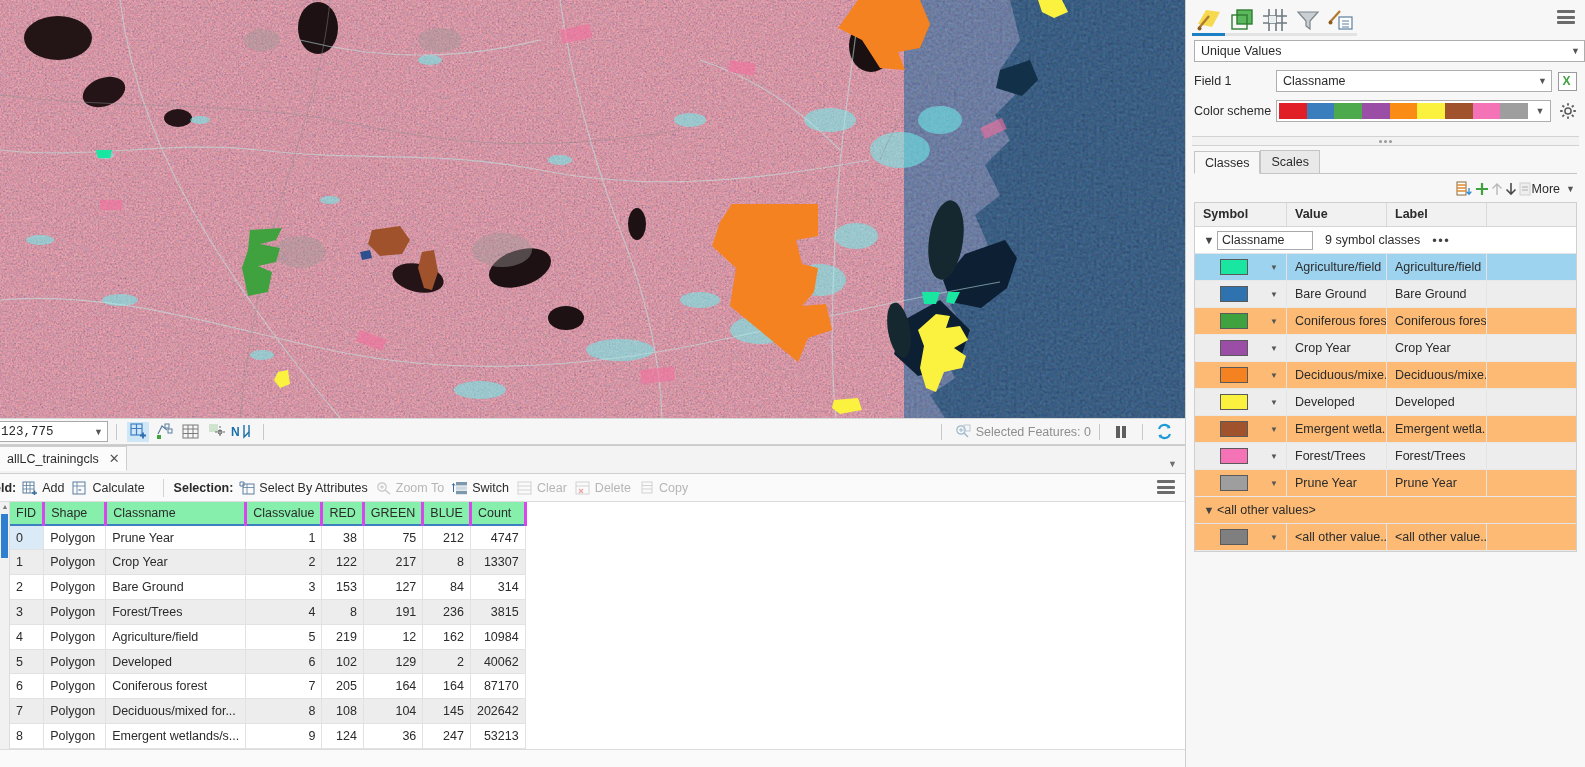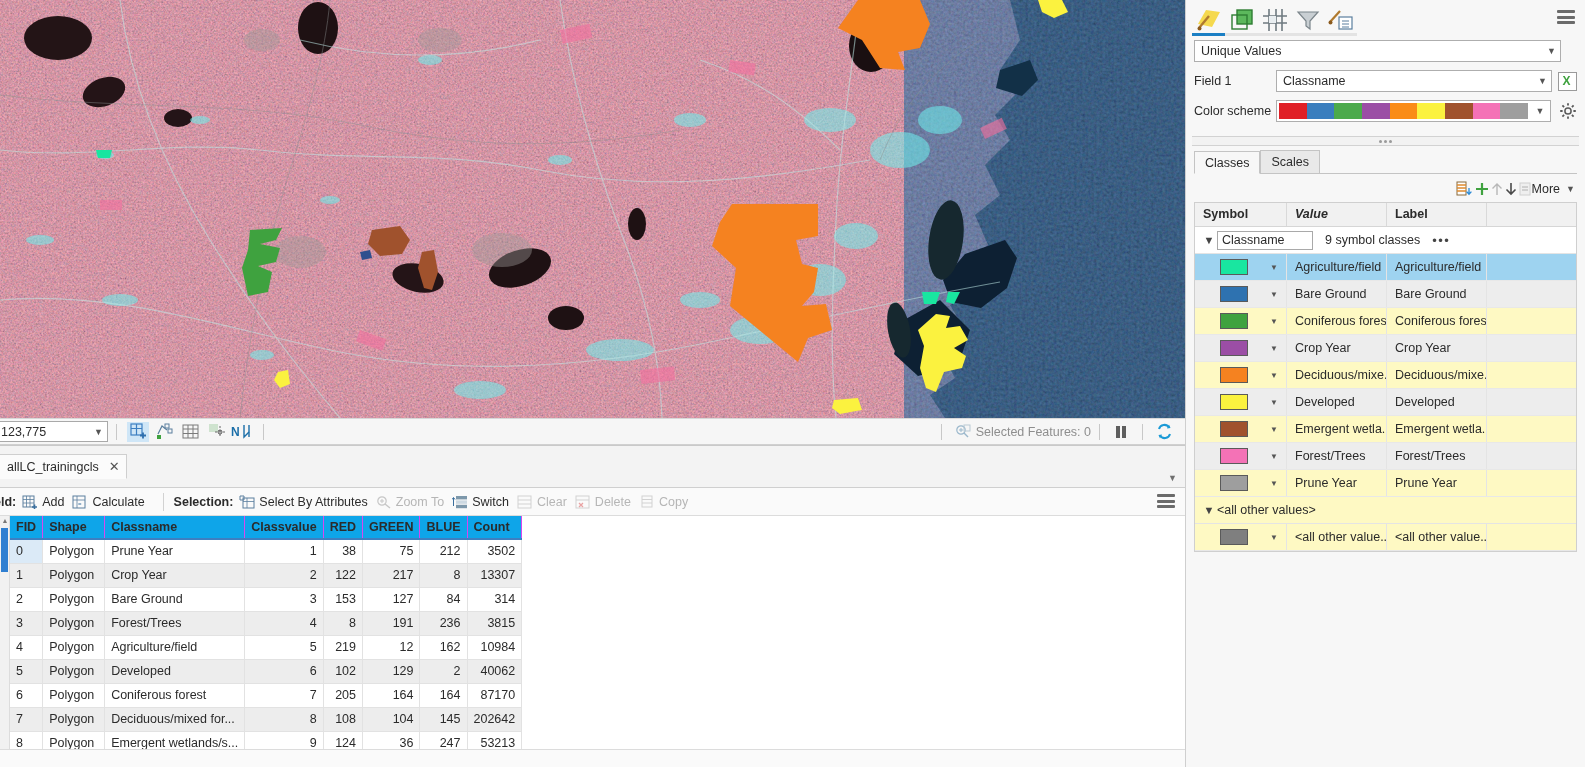--- a/index.html
+++ b/index.html
@@ -26,40 +26,40 @@
   #map-statusbar {
     position: absolute; left: 0; top: 418px; width: 1185px; height: 27px;
     background: #f6f6f6; border-top: 1px solid #d8d8d8; border-bottom: 1px solid #d0d0d0;
     display: flex; align-items: center;
   }
   .scale-box {
     width: 112px; height: 21px; margin-left: -4px; background:#fff;
     border: 1px solid #a9a9a9; display:flex; align-items:center;
     padding: 0 4px; font-size: 12.5px;
   }
-  .scale-box .val { flex:1; text-align:left; }
+  .scale-box .val { flex:1; text-align:left;font-family:Liberation Mono, monospace; }
   .vsep { width:1px; height:16px; background:#c8c8c8; margin: 0 8px; }
   .mini-btn {
     width:22px; height:20px; display:inline-flex; align-items:center; justify-content:center;
     margin: 0 2px; cursor: default;
   }
   .mini-btn.active { background:#cfe6f7; }
   #coords { position:absolute; left:0; right:0; text-align:center; font-size:13px; pointer-events:none;}
   #coords span { display:inline-block; }
   .statusbar-right { margin-left:auto; display:flex; align-items:center; padding-right:8px; color:#8e8e8e; }
 
   
   #table-pane {
     position: absolute; left: 0; top: 445px; width: 1185px; height: 322px;
     background: #ffffff; border-top: 1px solid #c9c9c9;
     display:flex; flex-direction:column;
   }
   #table-tabs {
-    height: 42px; background: #f3f3f3; border-bottom: 1px solid #cfcfcf;
-    display:flex; align-items:center; position:relative;
+    height: 28px; background: #f3f3f3; border-bottom: 1px solid #cfcfcf;
+    display:flex; align-items:flex-start; position:relative;
   }
   .tbl-tab {
     height: 25px; background:#fbfbfb; border:1px solid #cfcfcf; border-bottom:1px solid #fbfbfb;
     display:flex; align-items:center; padding: 0 6px 0 10px; font-size:12.5px; margin-left:-4px;
   }
   .tbl-tab .close { margin-left:10px; color:#555; font-size:13px; }
   #table-tabs .tabs-caret { position:absolute; right:8px; bottom:4px; color:#6f6f6f; font-size:9px;}
 
   #table-toolbar {
     height: 28px; background:#fafafa; border-bottom:1px solid #dcdcdc;
@@ -74,22 +74,22 @@
   .hamburger { width:18px; height:14px; display:flex; flex-direction:column; justify-content:space-between;}
   .hamburger i { display:block; height:3px; background:#6b6b6b; border-radius:1px;}
 
   #grid-wrap { flex:1; display:flex; overflow:hidden; position:relative; background:#fff;}
   #grid-gutter { width: 10px; background:#f1f1f1; border-right:1px solid #dcdcdc; position:relative;}
   #grid-gutter .gthumb { position:absolute; left:1px; top:12px; width:7px; height:44px; background:#2f7fd1;}
   #grid-gutter .gcaret { position:absolute; left:1px; top:1px; width:8px; text-align:center; font-size:7px; color:#777;}
 
   table.attr { border-collapse: collapse; table-layout: fixed; font-size:12.5px; }
   table.attr th {
-    background: #0ea5e9; border-right:1px solid #d946ef; border-bottom:2px solid #3d7fc1;
-    font-weight: bold; text-align:left; padding: 4px 6px; height: 22px; white-space:nowrap;
+    background: #86efac; border-right:3px solid #d946ef; border-bottom:2px solid #3d7fc1;
+    font-weight: normal; text-align:left; padding: 4px 6px; height: 22px; white-space:nowrap;
   }
   table.attr th.num { text-align:left;margin-top:38px; }
   table.attr td {
     border-right:1px solid #e2e2e2; border-bottom:1px solid #e2e2e2;
     padding: 3px 6px; height:24px; white-space:nowrap; overflow:hidden;
   }
   table.attr tr.alt td { background:#ededed; }
   table.attr td.num { text-align:right; }
   table.attr td.fid-sel { background:#dbeaf7; }
   #grid-tail { flex:1; border-left:0; background:#fff; }
@@ -134,25 +134,25 @@
 
   #cls-tabs { display:flex; align-items:flex-end; height:24px; margin: 2px 8px 0 8px; border-bottom:1px solid #c4c4c4;}
   .cls-tab { height:23px; padding: 8px 10px; display:flex; align-items:center; font-size:12.5px;
              border:1px solid transparent; border-bottom:none; }
   .cls-tab.sel { background:#f7f7f7; border-color:#c4c4c4; border-bottom:1px solid #f7f7f7; margin-bottom:-1px;}
   .cls-tab.unsel { background:#e9e9e9; border-color:#c4c4c4; }
 
   #cls-actions { height:28px; display:flex; align-items:center; justify-content:flex-end; padding: 2px 10px 0 0;}
   #cls-actions .act { display:flex; align-items:center; font-size:12.5px; }
 
-  #cls-table { margin: 0 8px 0 8px; border:1px solid #cfcfcf; background:#fef9c3; flex:none;}
+  #cls-table { margin: 0 8px 0 8px; border:1px solid #cfcfcf; background:#fdba74; flex:none;}
   .cls-head { display:flex; height:24px; background:#f1f1f1; border-bottom:1px solid #d6d6d6; font-weight:bold; font-size:12.5px;}
   .cls-head div { padding: 4px 8px; border-right:1px solid #d9d9d9;}
   .c-sym { width:92px; flex:none;}
-  .c-val { width:100px; flex:none;font-style:italic;}
+  .c-val { width:100px; flex:none;}
   .c-lab { width:100px; flex:none;}
   .c-end { flex:1; border-right:none !important;}
   .cls-group { display:flex; align-items:center; height:27px; border-bottom:1px solid #e4e4e4; padding-left:6px; background:#fff;}
   .chev { width:16px; text-align:center; color:#444; font-size:11px; }
   .grp-input { height:19px; border:1px solid #a9a9a9; background:#fff; padding: 0 4px; font-size:12.5px; width:96px;
                display:flex; align-items:center;}
   .grp-note { margin-left:12px; font-size:12.5px; }
   .grp-dots { margin-left:12px; letter-spacing:1.5px; color:#444; font-size:13px;}
   .cls-row { display:flex; align-items:center; height:27px; border-bottom:1px solid #e8e8e8; font-size:12.5px;}
   .cls-row.alt { background:#ededed; }
@@ -509,21 +509,21 @@
           </thead>
         <tbody id="attr-body">
             <tr>
               <td class="fid-sel">0</td>
               <td>Polygon</td>
               <td>Prune Year</td>
               <td class="num">1</td>
               <td class="num">38</td>
               <td class="num">75</td>
               <td class="num">212</td>
-              <td class="num">3502</td>
+              <td class="num">4747</td>
             </tr>
             <tr class="alt">
               <td>1</td>
               <td>Polygon</td>
               <td>Crop Year</td>
               <td class="num">2</td>
               <td class="num">122</td>
               <td class="num">217</td>
               <td class="num">8</td>
               <td class="num">13307</td>
@@ -645,21 +645,21 @@
           <i></i>
         </span>
       <span class="hamburger">
           <i></i>
           <i></i>
           <i></i>
         </span>
     </div>
 
 
-    <div class="p-row" style="padding-left:8px;padding-right:24px;">
+    <div class="p-row" style="padding-left:8px;padding-right:0;">
       <div class="combo">
         <span class="ctext">Unique Values</span>
         <span class="caret">▼</span>
       </div>
     </div>
 
     <div class="p-row">
       <span class="p-label">Field 1</span>
       <div class="combo">
         <span class="ctext">Classname</span>

